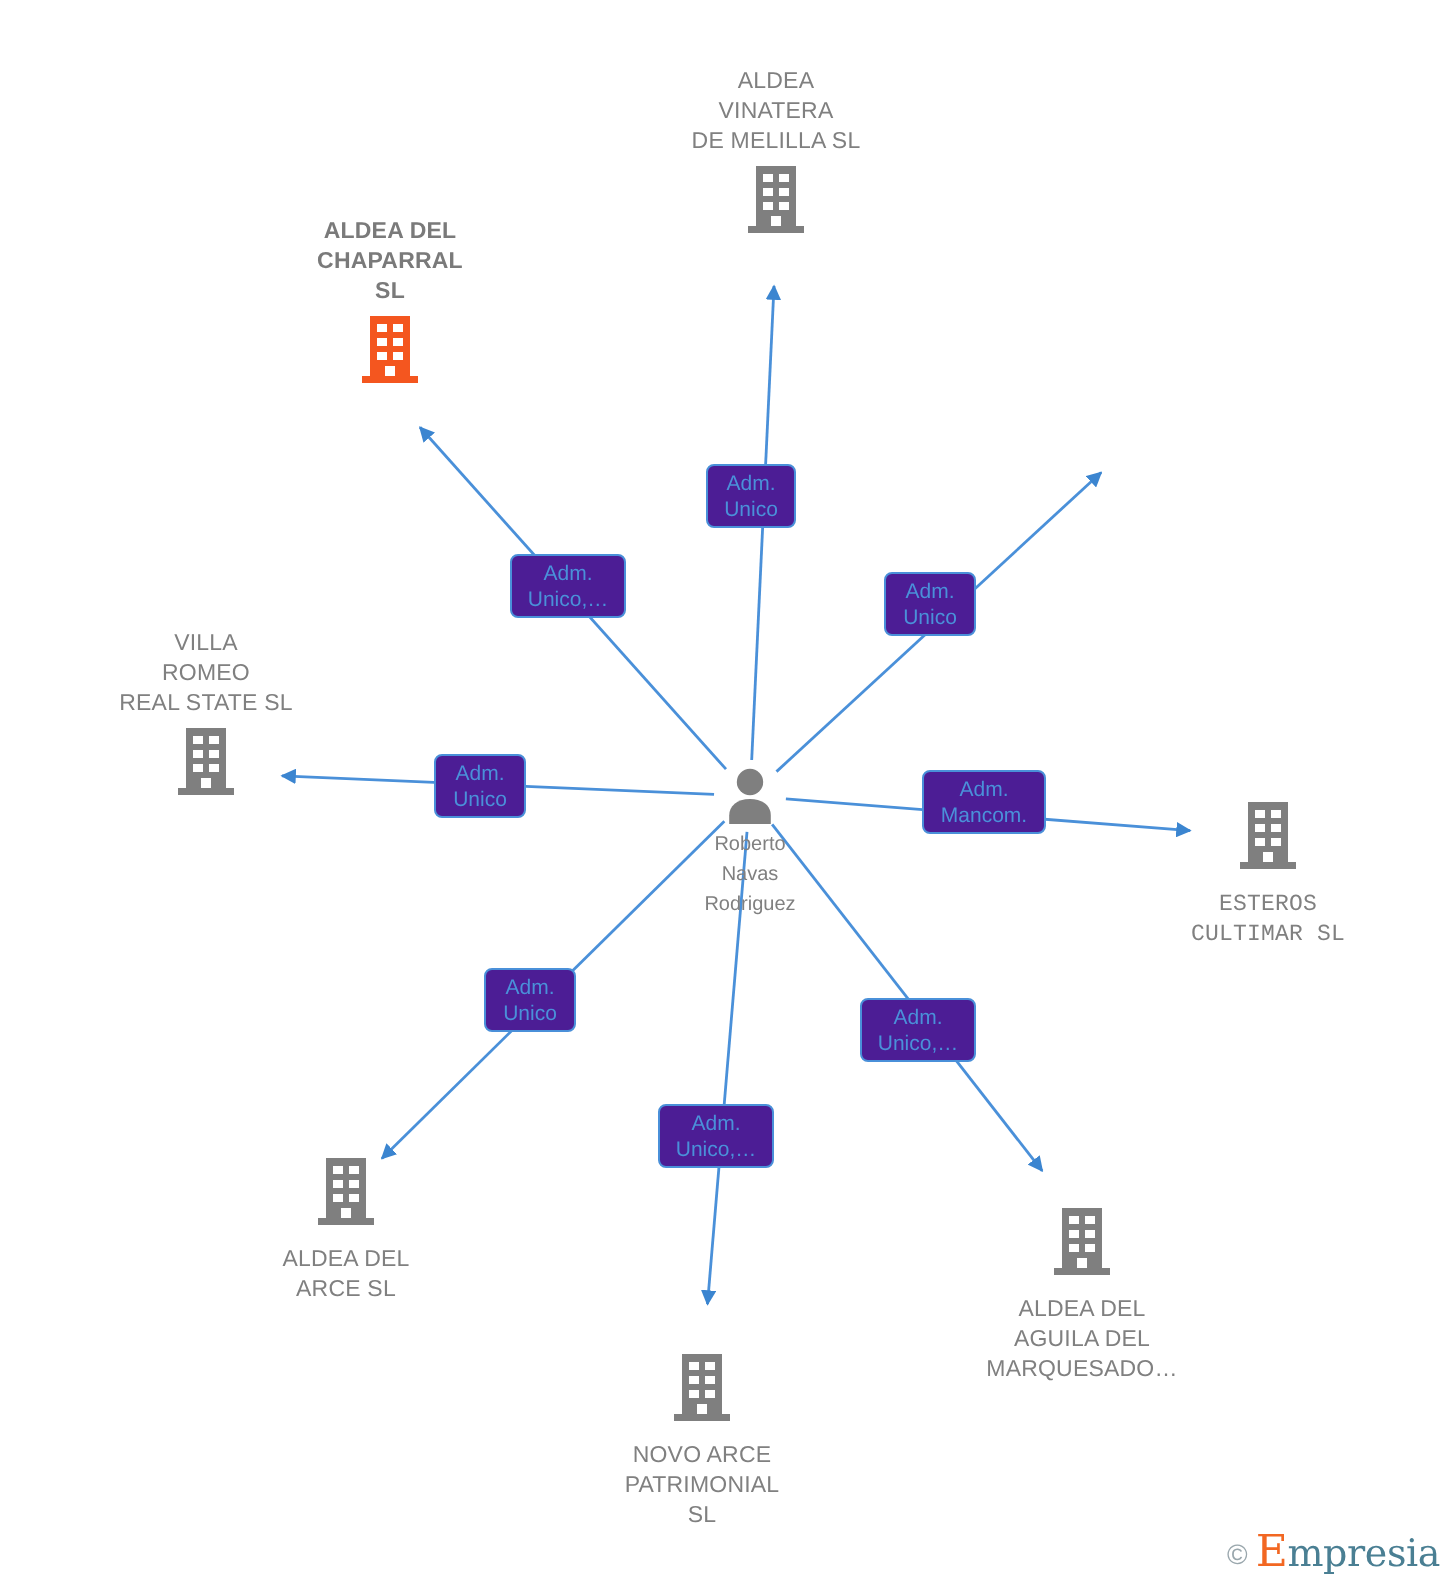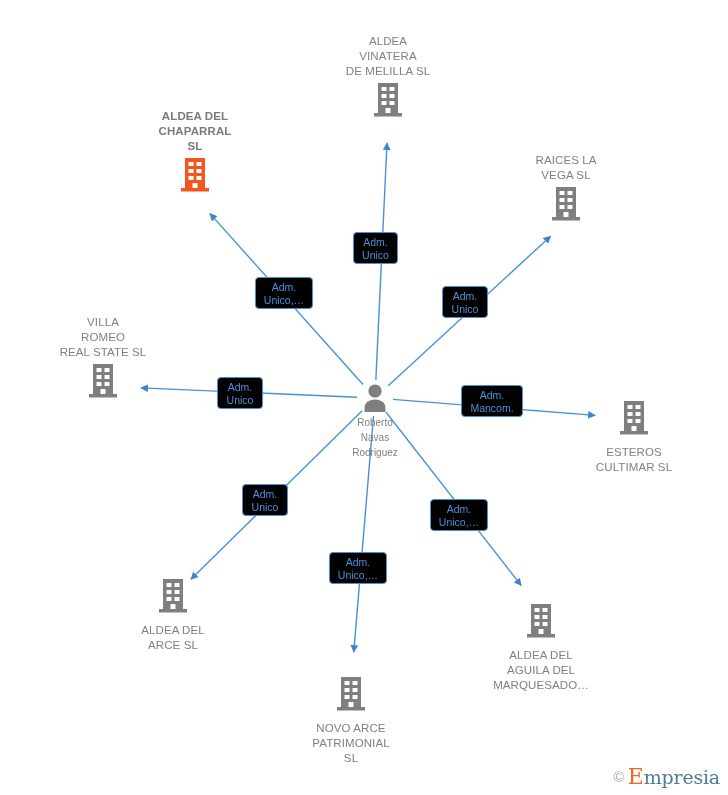--- a/index.html
+++ b/index.html
@@ -61,21 +61,21 @@
     color: #808080;
     line-height: 15px;
     white-space: pre-line;
     margin-top: 1px;
   }
 
   
   .edge-label {
     position: absolute;
     box-sizing: border-box;
-    background: #000000;
+    background: #4c1d95;
     border: 1px solid #4a90d9;
     border-radius: 4px;
     color: #4a90d9;
     font-size: 10.5px;
     line-height: 13px;
     text-align: center;
     padding: 3px 4px 3px 4px;
     white-space: pre-line;
     z-index: 5;
   }
@@ -146,31 +146,20 @@
 SL</div>
     <div class="glyph">
       <svg width="32" height="38" viewBox="0 0 32 38">
         <path fill="#f4561f" d="M6 4h20v30H6z"></path>
         <path fill="#ffffff" d="M9.5 8h5v4h-5zM17.5 8h5v4h-5zM9.5 15h5v4h-5zM17.5 15h5v4h-5zM9.5 22h5v4h-5zM17.5 22h5v4h-5zM13.5 29h5v5h-5z"></path>
         <path fill="#f4561f" d="M2 34h28v3.5H2z"></path>
       </svg>
     </div>
   </div>
 
-  <div class="node" style="left:566px; top:153px;">
-    <div class="label">RAICES LA
-VEGA  SL</div>
-    <div class="glyph">
-      <svg width="32" height="38" viewBox="0 0 32 38">
-        <path fill="#7f7f7f" d="M6 4h20v30H6z"></path>
-        <path fill="#ffffff" d="M9.5 8h5v4h-5zM17.5 8h5v4h-5zM9.5 15h5v4h-5zM17.5 15h5v4h-5zM9.5 22h5v4h-5zM17.5 22h5v4h-5zM13.5 29h5v5h-5z"></path>
-        <path fill="#7f7f7f" d="M2 34h28v3.5H2z"></path>
-      </svg>
-    </div>
-  </div>
 
   <div class="node" style="left:103px; top:315px;">
     <div class="label">VILLA
 ROMEO
 REAL STATE  SL</div>
     <div class="glyph">
       <svg width="32" height="38" viewBox="0 0 32 38">
         <path fill="#7f7f7f" d="M6 4h20v30H6z"></path>
         <path fill="#ffffff" d="M9.5 8h5v4h-5zM17.5 8h5v4h-5zM9.5 15h5v4h-5zM17.5 15h5v4h-5zM9.5 22h5v4h-5zM17.5 22h5v4h-5zM13.5 29h5v5h-5z"></path>
         <path fill="#7f7f7f" d="M2 34h28v3.5H2z"></path>
@@ -179,21 +168,21 @@
   </div>
 
   <div class="node" style="left:634px; top:397px;">
     <div class="glyph">
       <svg width="32" height="38" viewBox="0 0 32 38">
         <path fill="#7f7f7f" d="M6 4h20v30H6z"></path>
         <path fill="#ffffff" d="M9.5 8h5v4h-5zM17.5 8h5v4h-5zM9.5 15h5v4h-5zM17.5 15h5v4h-5zM9.5 22h5v4h-5zM17.5 22h5v4h-5zM13.5 29h5v5h-5z"></path>
         <path fill="#7f7f7f" d="M2 34h28v3.5H2z"></path>
       </svg>
     </div>
-    <div class="label" style="margin-top:8px;">ESTEROS
+    <div class="label" style="margin-top:8px;font-family:Liberation Mono, monospace;">ESTEROS
 CULTIMAR  SL</div>
   </div>
 
   <div class="node" style="left:173px; top:575px;">
     <div class="glyph">
       <svg width="32" height="38" viewBox="0 0 32 38">
         <path fill="#7f7f7f" d="M6 4h20v30H6z"></path>
         <path fill="#ffffff" d="M9.5 8h5v4h-5zM17.5 8h5v4h-5zM9.5 15h5v4h-5zM17.5 15h5v4h-5zM9.5 22h5v4h-5zM17.5 22h5v4h-5zM13.5 29h5v5h-5z"></path>
         <path fill="#7f7f7f" d="M2 34h28v3.5H2z"></path>
       </svg>

